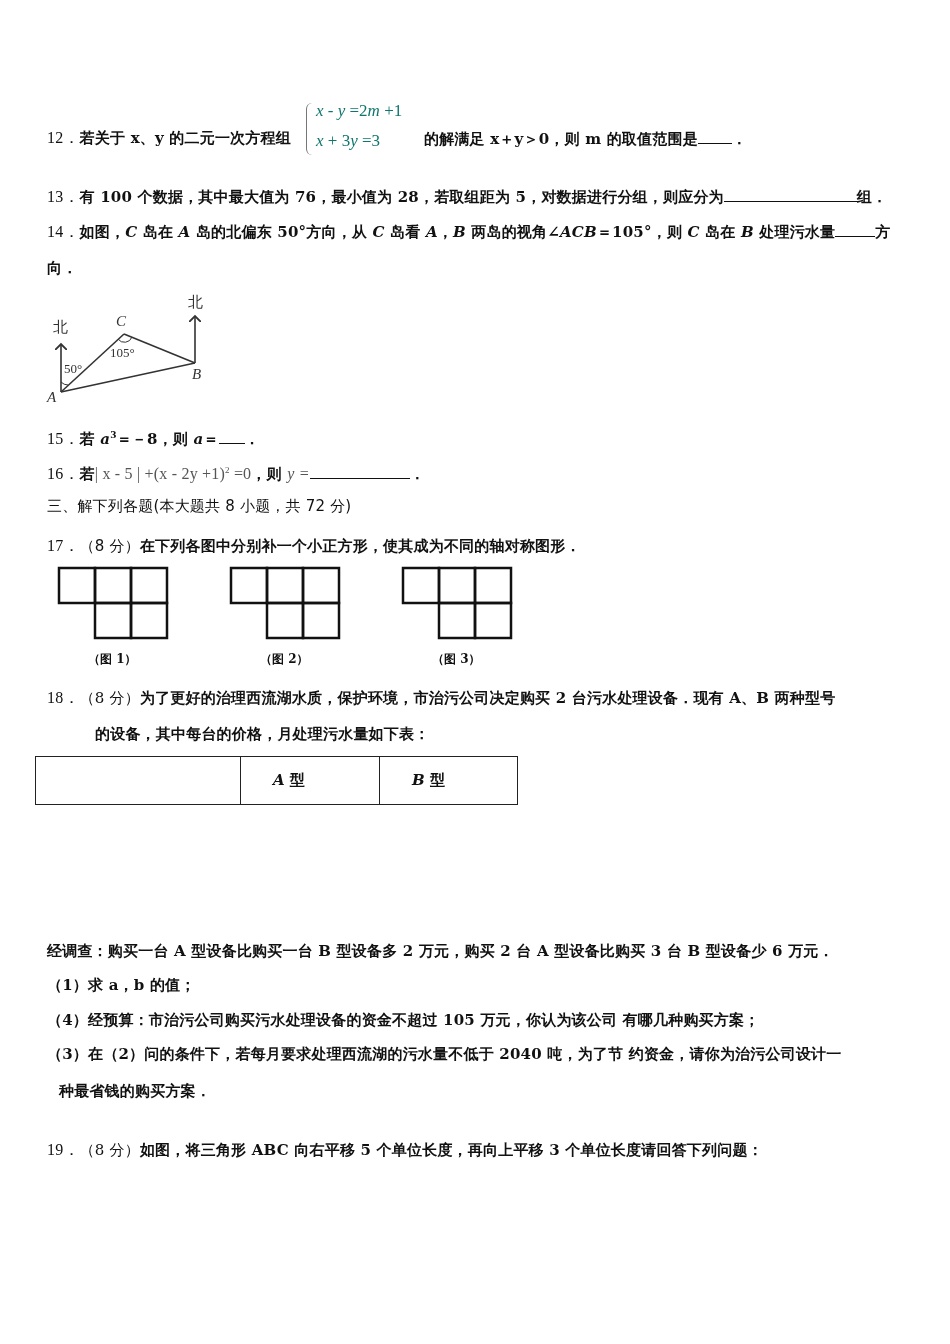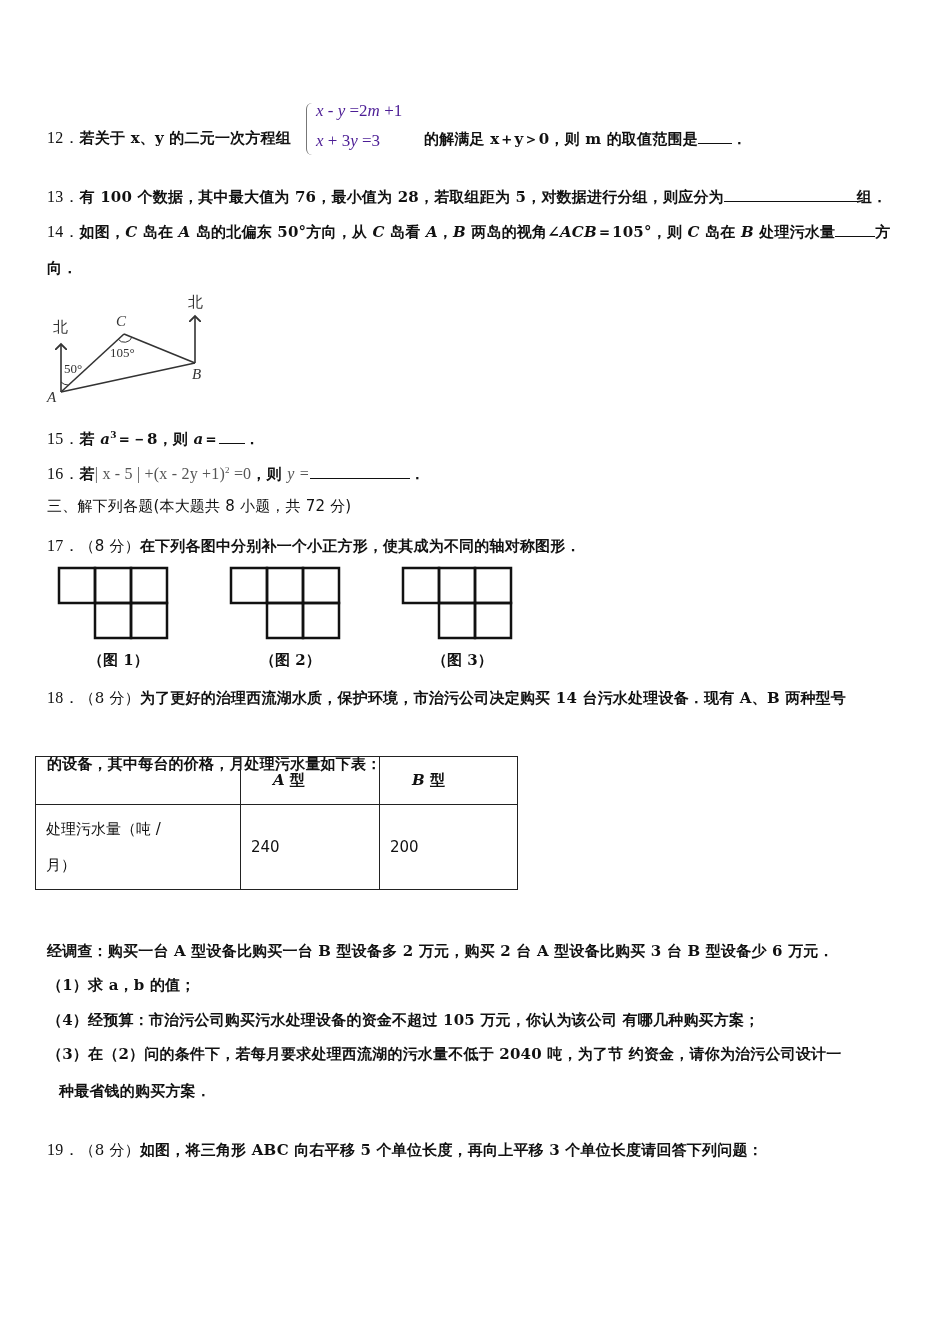--- a/index.html
+++ b/index.html
@@ -14,30 +14,30 @@
   }
   .num { font-weight: normal; font-family: "Liberation Serif", serif; font-size: 16px; }
   .normal { font-weight: normal; }
   .blank { display: inline-block; border-bottom: 1.5px solid #111; height: 15px; vertical-align: baseline; }
   .math { font-family: "Liberation Serif", serif; font-weight: normal; color: #555; font-size: 16px; }
 
   
   .eqsys { position: absolute; left: 306px; top: 101px; width: 120px; height: 56px; }
   .brace { position: absolute; left: 0; top: 2px; width: 6px; height: 52px;
     border-left: 1px solid #777; border-radius: 6px 0 0 6px; }
-  .eq { position: absolute; left: 10px; font-family: "Liberation Serif", serif; color: #4c1d95; font-size: 17px; white-space: nowrap; }
+  .eq { position: absolute; left: 10px; font-family: "Liberation Serif", serif; color: #0f766e; font-size: 17px; white-space: nowrap; }
   .eq i { font-style: italic; }
 
   
   .fig14 { position: absolute; left: 40px; top: 286px; width: 190px; height: 125px; }
 
   
   .grid-fig { position: absolute; top: 566px; }
   .grid-fig svg { display: block; }
-  .fig-cap { position: absolute; font-size: 15px; font-weight: bold; white-space: nowrap; }
+  .fig-cap { position: absolute; font-size: 12px; font-weight: bold; white-space: nowrap; }
 
   
   table.data {
     position: absolute; left: 35px; top: 756px;
     border-collapse: collapse; font-size: 15px;
   }
   table.data td {
     border: 1px solid #222; vertical-align: middle; padding: 0 0 0 10px;
     font-family: "DejaVu Sans", sans-serif; font-weight: normal;
   }
@@ -158,41 +158,33 @@
       <rect x="38" y="2" width="36" height="35"></rect>
       <rect x="74" y="2" width="36" height="35"></rect>
       <rect x="38" y="37" width="36" height="35"></rect>
       <rect x="74" y="37" width="36" height="35"></rect>
     </g>
   </svg>
 </div>
 <div class="fig-cap" style="left:432px; top:651px;">（图 3）</div>
 
 <div class="line" style="top:688px;">
-  <span class="num">18．</span><span class="normal">（8 分）</span><span>为了更好的治理西流湖水质，保护环境，市治污公司决定购买 14  台污水处理设备．现有 A、B  两种型号</span>
-</div>
-<div class="line" style="top:754px;">
+  <span class="num">18．</span><span class="normal">（8 分）</span><span>为了更好的治理西流湖水质，保护环境，市治污公司决定购买 2  台污水处理设备．现有 A、B  两种型号</span>
+</div>
+<div class="line" style="top:724px;margin-left:48px;">
   <span>的设备，其中每台的价格，月处理污水量如下表：</span>
 </div>
 
 <table class="data">
   <tbody>
       <tr class="r0">
     <td class="c0"></td>
     <td class="c1"><i class="bold-serif-it">A</i><span class="bold-serif"> 型</span></td>
     <td class="c2"><i class="bold-serif-it">B</i><span class="bold-serif"> 型</span></td>
   </tr>
-  <tr class="r2">
-    <td class="c0 cell-multi">
-          <div>处理污水量（吨 /</div>
-          <div>月）</div>
-        </td>
-    <td class="c1 bold-serif">240</td>
-    <td class="c2 bold-serif">200</td>
-  </tr>
 </tbody>
   </table>
 
 <div class="line" style="top:941px;">
   <span>经调查：购买一台 A 型设备比购买一台 B 型设备多 2 万元，购买 2 台 A 型设备比购买 3 台 B 型设备少 6 万元．</span>
 </div>
 <div class="line" style="top:975px;">
   <span>（1）求 a，b 的值；</span>
 </div>
 <div class="line" style="top:1010px;">

